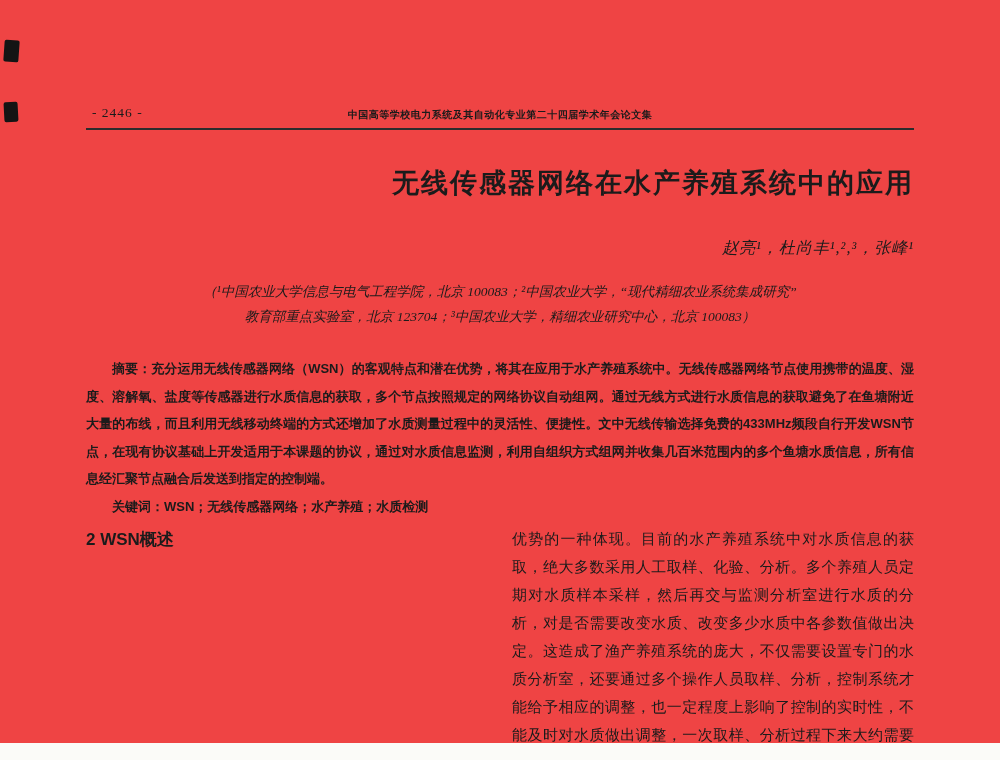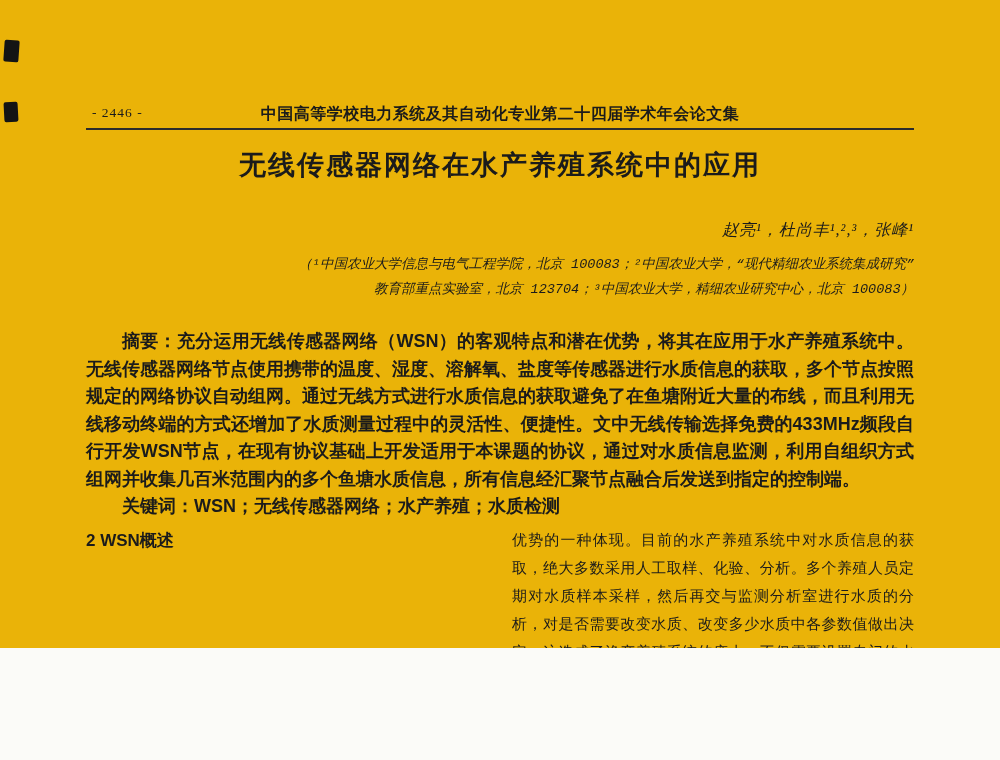--- a/index.html
+++ b/index.html
@@ -3,56 +3,56 @@
 <meta charset="utf-8">
 <style>
   html, body { margin: 0; padding: 0; }
   body {
     width: 1000px; height: 760px; overflow: hidden;
     background: #fbfbf8;
     font-family: "Liberation Serif", "DejaVu Serif", serif;
   }
   .page {
     position: relative;
-    width: 1000px; height: 648px; overflow: hidden;
-    background: #eab308;
+    width: 1000px; height: 743px; overflow: hidden;
+    background: #ef4444;
     color: #1b1b1b;
   }
   .content { padding: 104px 86px 0 86px; }
 
   
   .header-row { position: relative; text-align: center; height: 18px; }
   .pagenum {
     position: absolute; left: 6px; top: 1px;
     font-size: 13.5px; letter-spacing: 1px;
   }
   .proc-title {
-    font-size: 16px; font-weight: bold; letter-spacing: 0.5px;
+    font-size: 10px; font-weight: bold; letter-spacing: 0.5px;
     font-family: Liberation Serif, serif;
   }
   .rule { border-top: 2px solid #2c2c2c; margin-top: 6px; }
 
   
   .title {
-    margin-top: 17px; text-align: center;
+    margin-top: 35px; text-align: right;
     font-size: 27px; font-weight: bold; letter-spacing: 2px;
     font-family: "Liberation Sans", "DejaVu Sans", sans-serif;
   }
   .authors {
     margin-top: 37px; text-align: right;
     font-size: 16px; font-style: italic; letter-spacing: 1px;
   }
   .affils {
-    margin-top: 11px; text-align: right;
-    font-size: 13.5px; font-style: italic; line-height: 25px; font-family: Liberation Mono, monospace;
+    margin-top: 20px; text-align: center;
+    font-size: 13.5px; font-style: italic; line-height: 25px;
   }
 
   
   .abstract, .keywords {
-    font-size: 18px; font-weight: bold;
+    font-size: 13px; font-weight: bold;
     font-family: "Liberation Sans", "DejaVu Sans", sans-serif;
     line-height: 27.5px;
     text-align: justify; text-justify: inter-ideograph;
     margin: 0;
   }
   .abstract { margin-top: 26px; text-indent: 2em; }
   .keywords { text-indent: 2em; }
 
   
   .cols { display: flex; gap: 24px; margin-top: 5px; }

